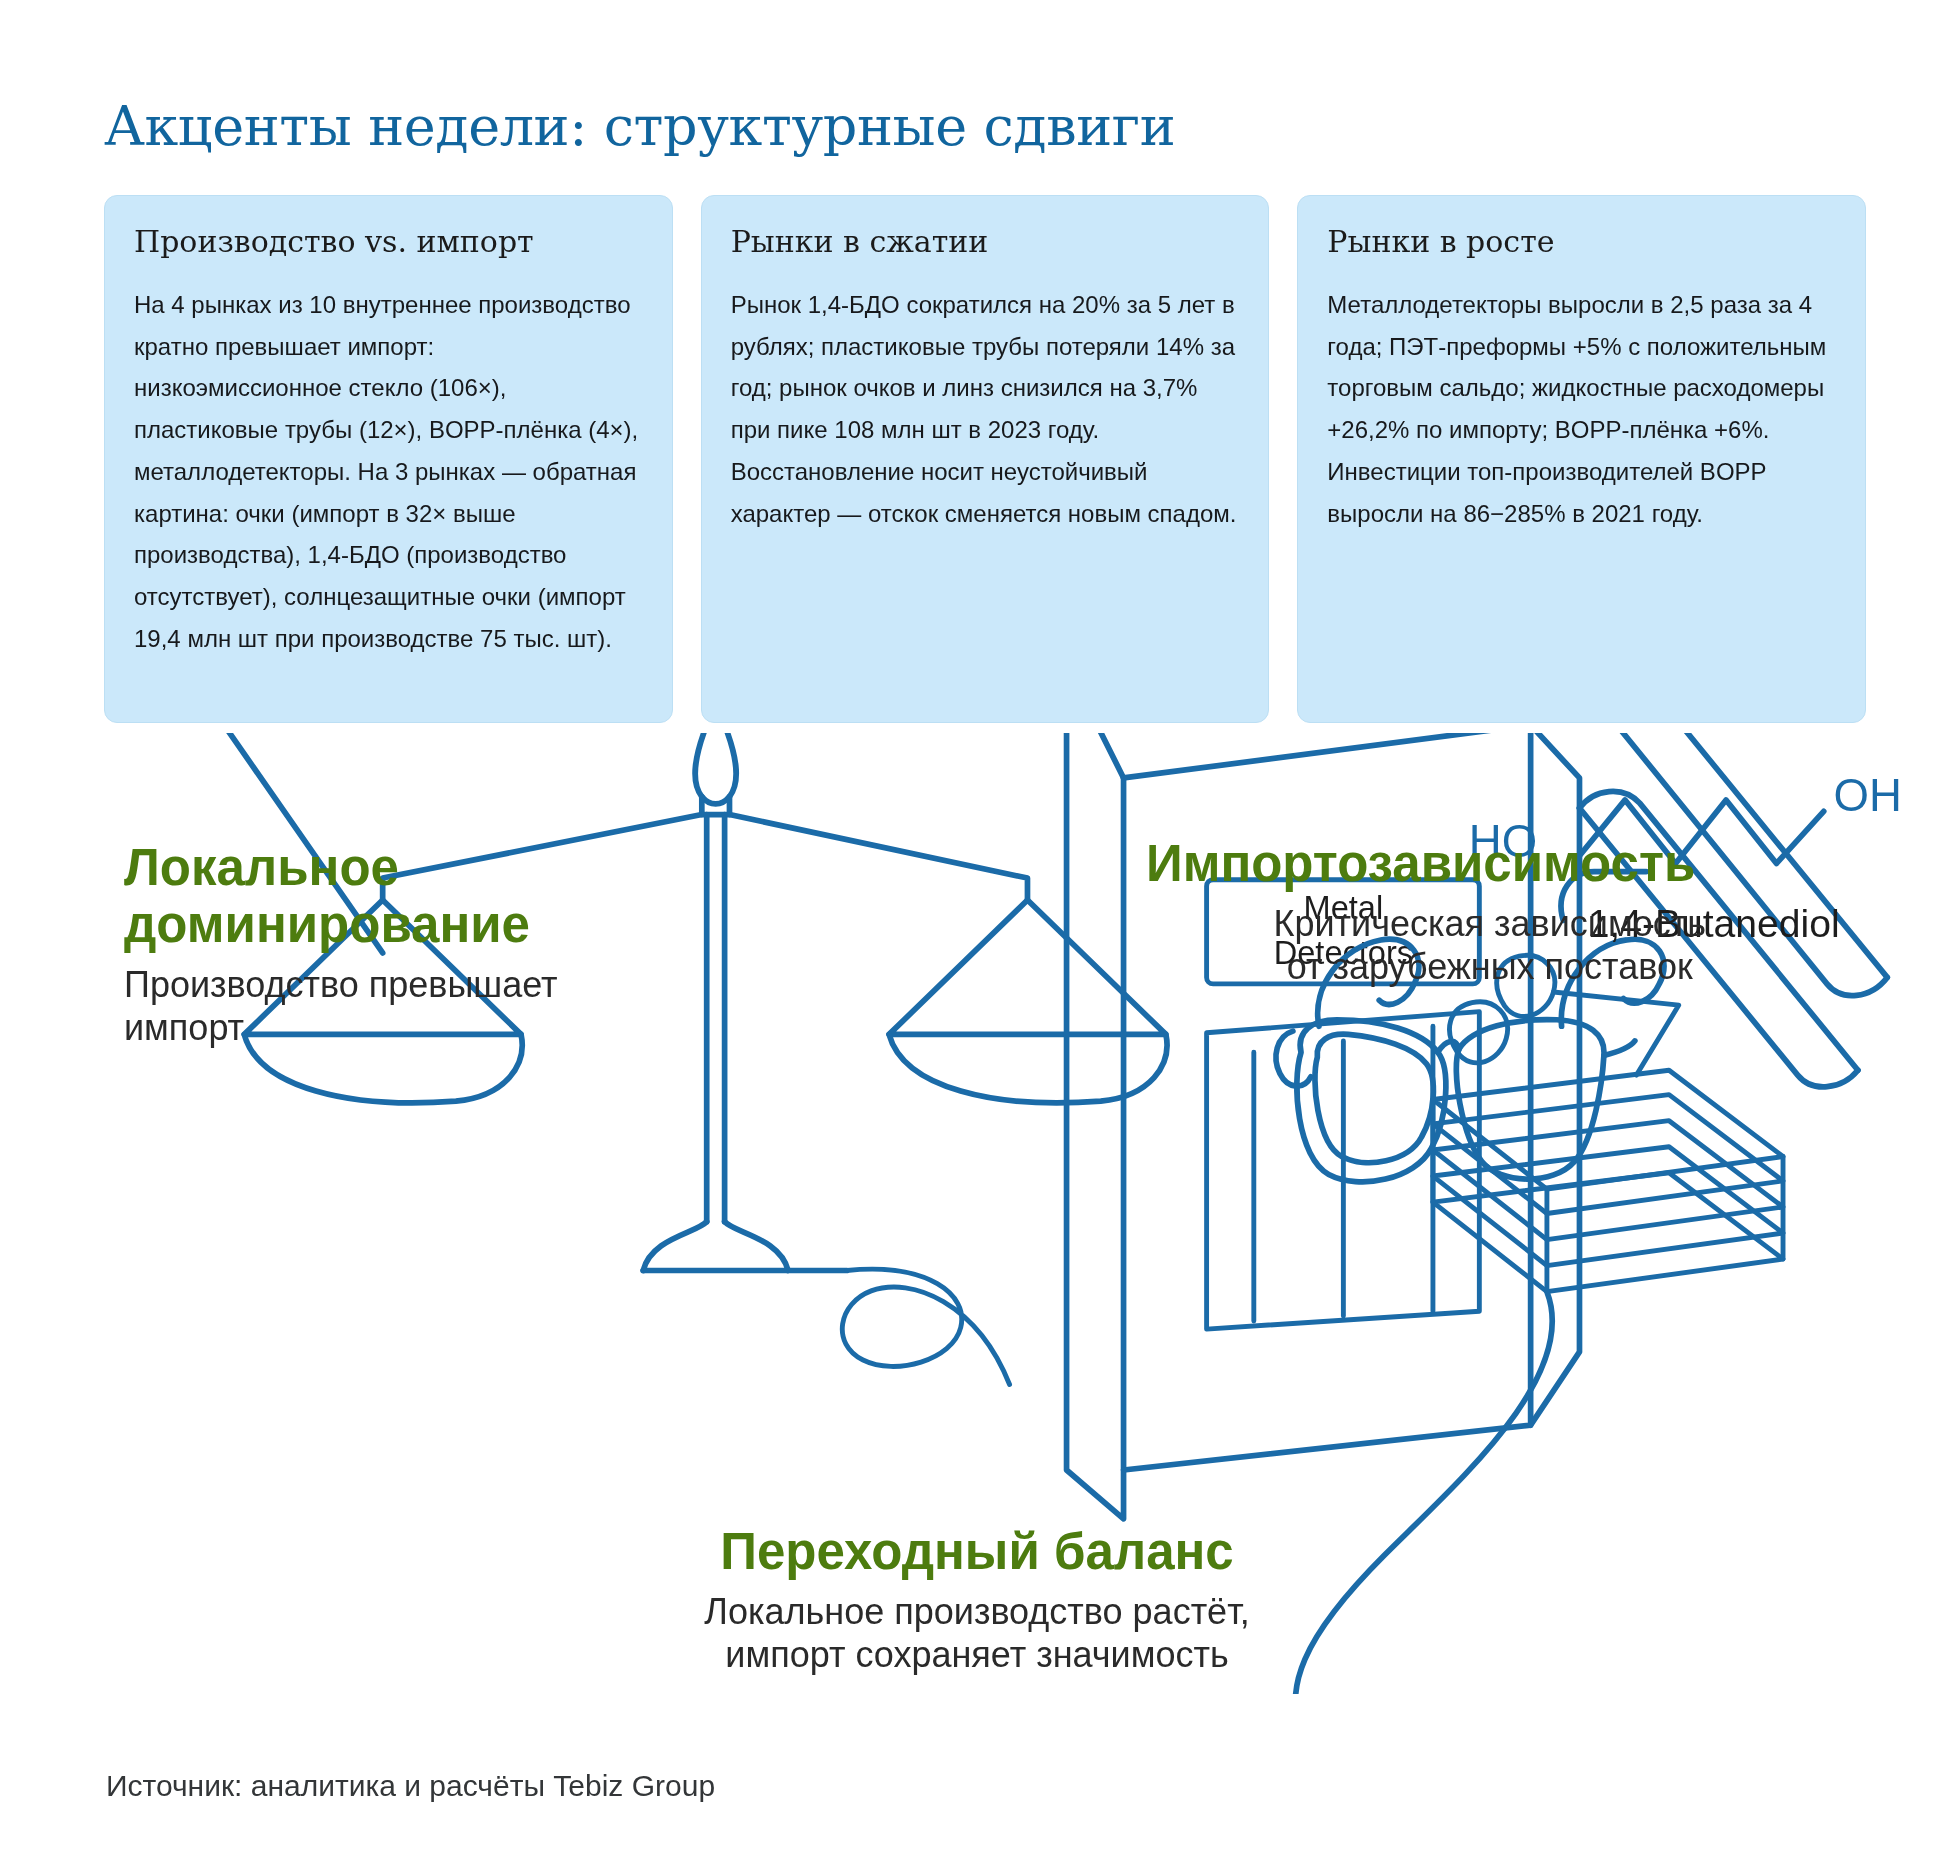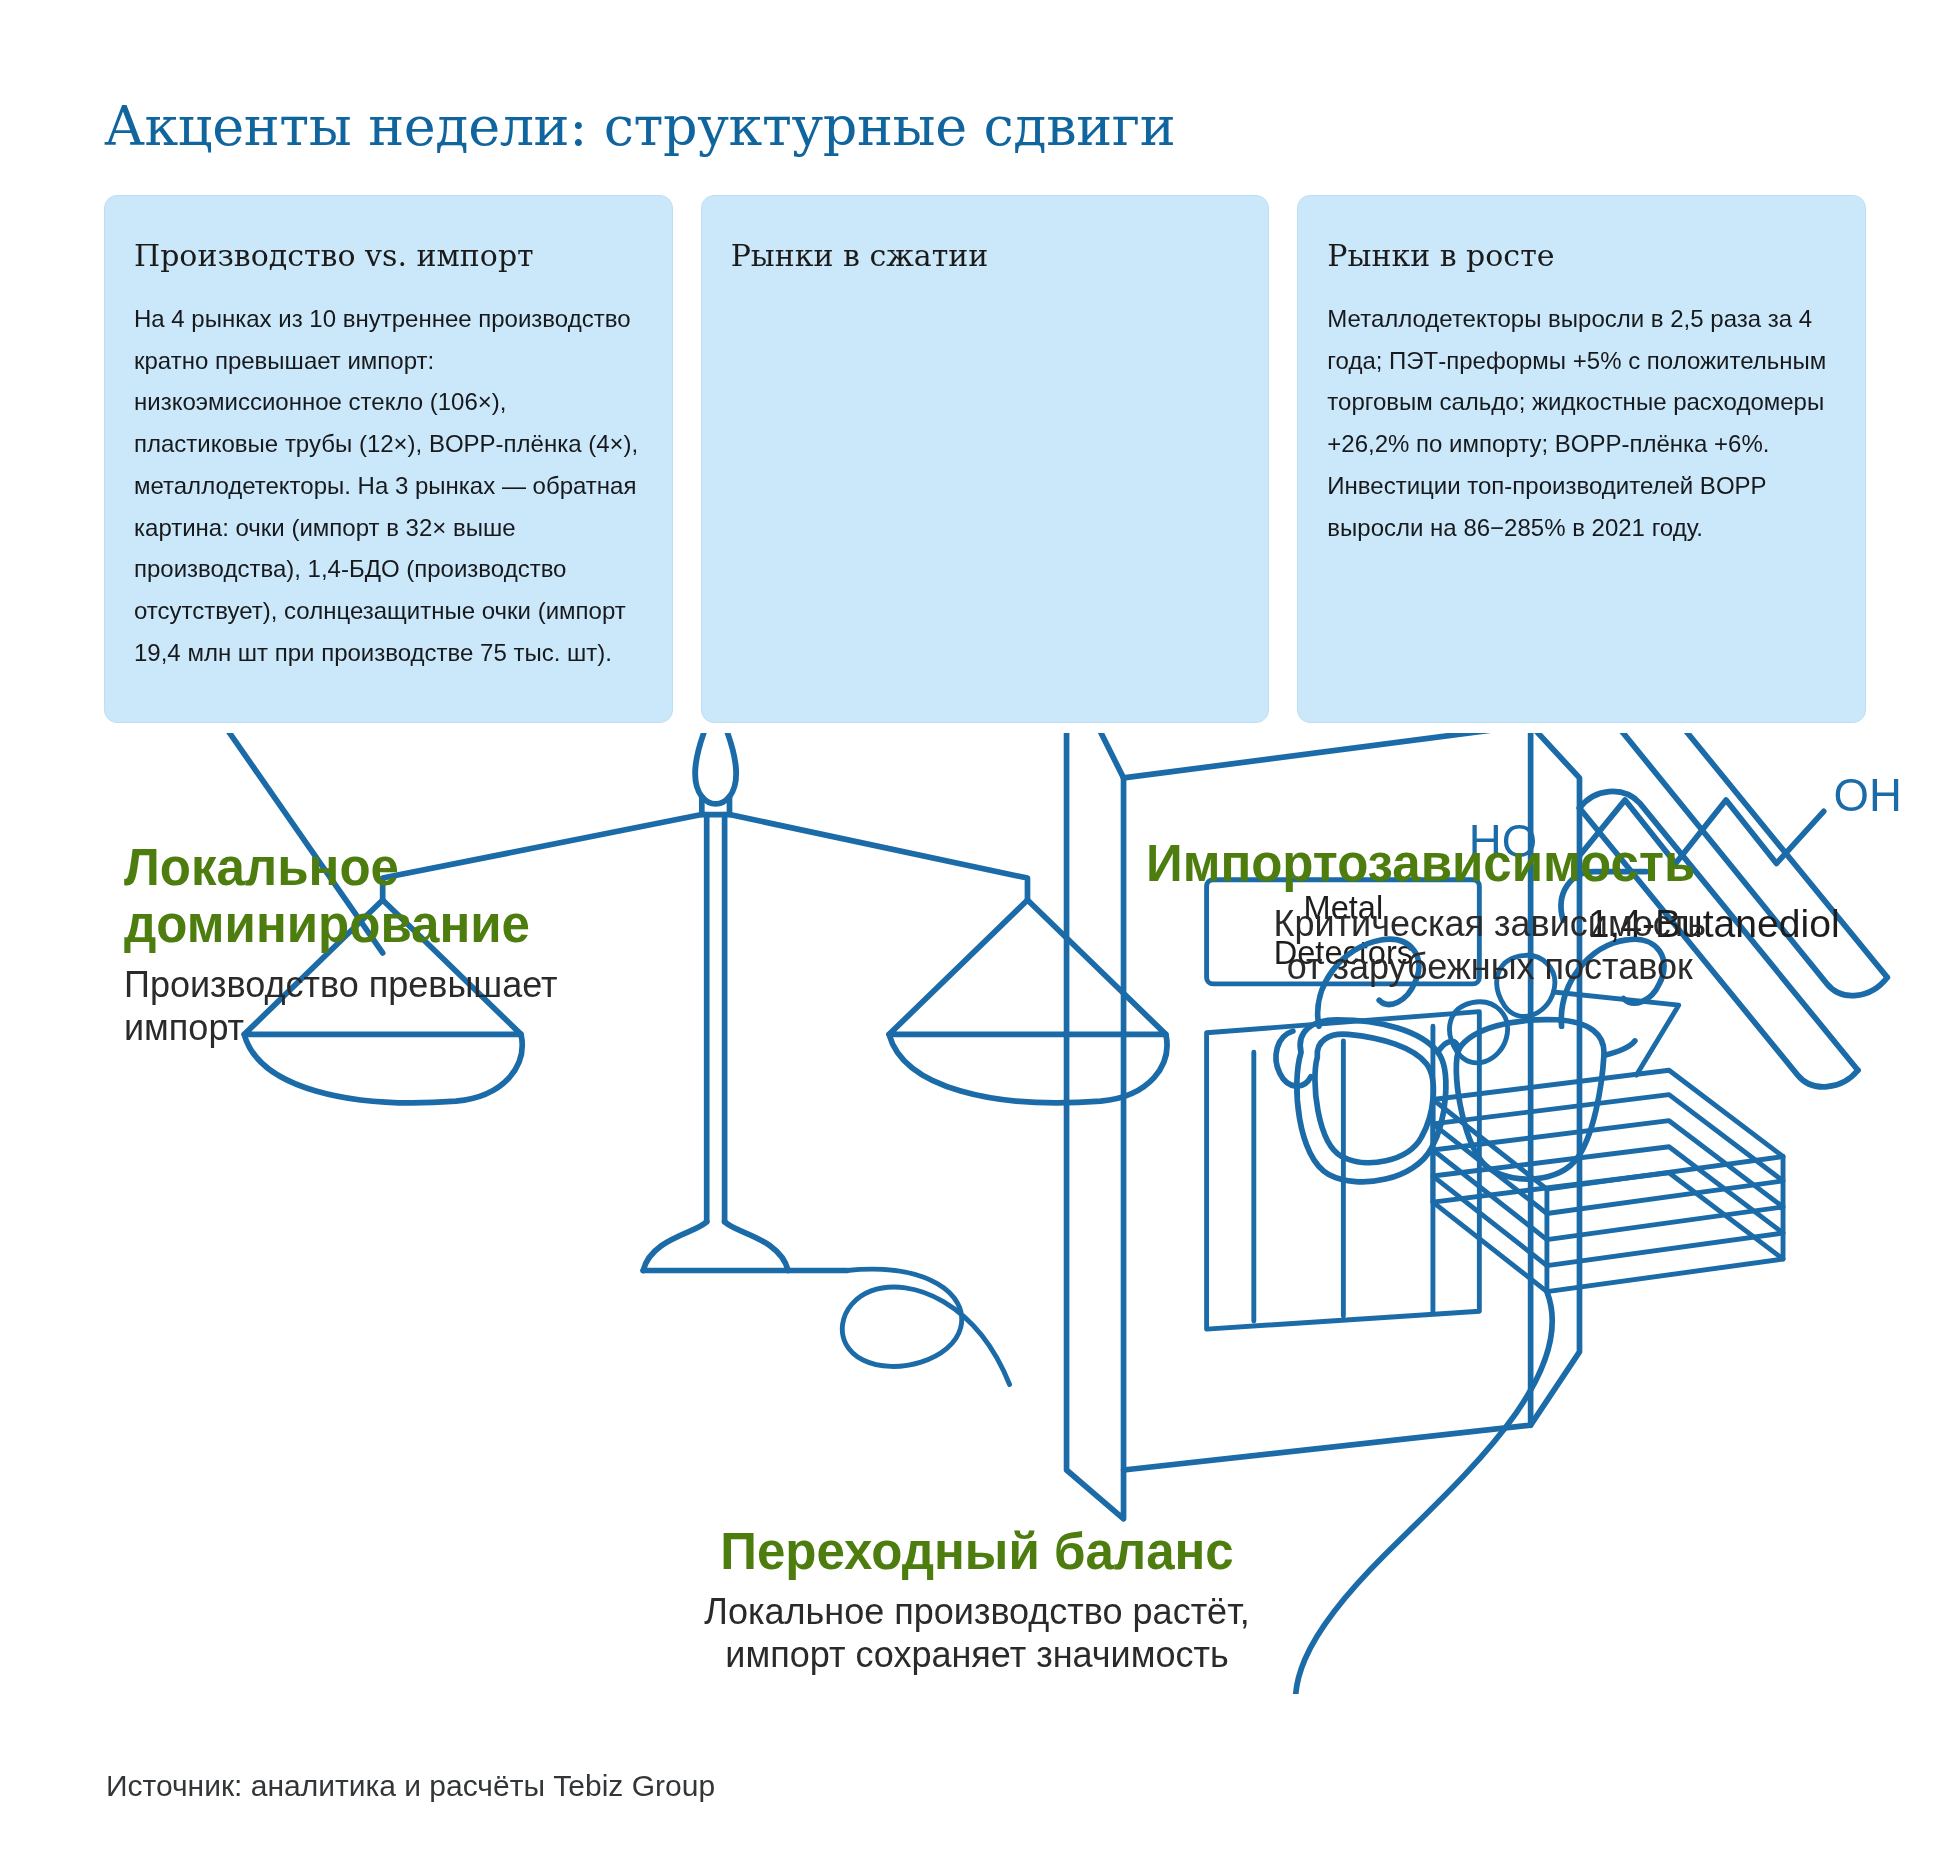--- a/index.html
+++ b/index.html
@@ -40,21 +40,21 @@
     top: 195px;
     width: 1762px;
     display: flex;
     gap: 28px;
   }
   .card {
     flex: 1 1 0;
     background: #cbe8fa;
     border: 1.6px solid #bcdff4;
     border-radius: 13px;
-    padding: 43px 29px 28px 29px;
+    padding: 29px 29px 28px 29px;
     min-height: 528px;
   }
   .card-title {
     font-family: "DejaVu Serif", serif;
     font-size: 30px;
     font-weight: 400;
     color: #1b1b1b;
     margin: 0 0 24.4px 0;
     line-height: 1.15;
   }
@@ -123,20 +123,21 @@
 
   <div class="cards">
 
     <div class="card">
       <div class="card-title">Производство vs. импорт</div>
       <p class="card-body">На 4 рынках из 10 внутреннее производство кратно превышает импорт: низкоэмиссионное стекло (106×), пластиковые трубы (12×), BOPP-плёнка (4×), металлодетекторы. На 3 рынках — обратная картина: очки (импорт в 32× выше производства), 1,4-БДО (производство отсутствует), солнцезащитные очки (импорт 19,4 млн шт при производстве 75 тыс. шт).</p>
     </div>
 
     <div class="card">
       <div class="card-title">Рынки в сжатии</div>
+      <p class="card-body">Рынок 1,4-БДО сократился на 20% за 5 лет в рублях; пластиковые трубы потеряли 14% за год; рынок очков и линз снизился на 3,7% при пике 108 млн шт в 2023 году. Восстановление носит неустойчивый характер — отскок сменяется новым спадом.</p>
     </div>
 
     <div class="card">
       <div class="card-title">Рынки в росте</div>
       <p class="card-body">Металлодетекторы выросли в 2,5 раза за 4 года; ПЭТ-преформы +5% с положительным торговым сальдо; жидкостные расходомеры +26,2% по импорту; BOPP-плёнка +6%. Инвестиции топ-производителей BOPP выросли на 86−285% в 2021 году.</p>
     </div>
 
   </div>
 
   <div class="illustration">

